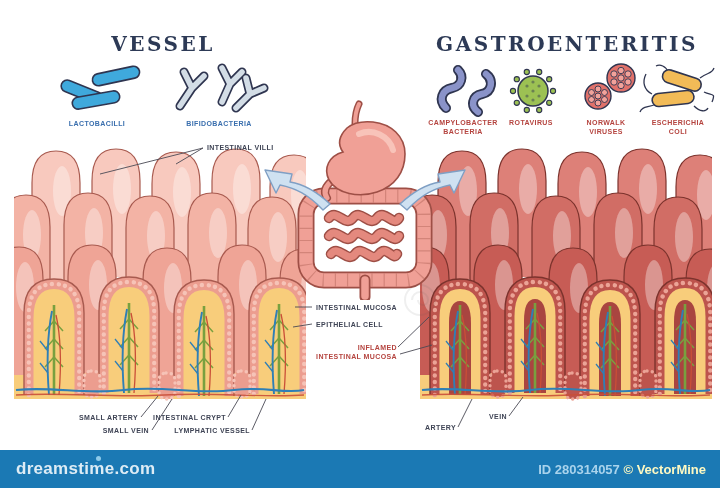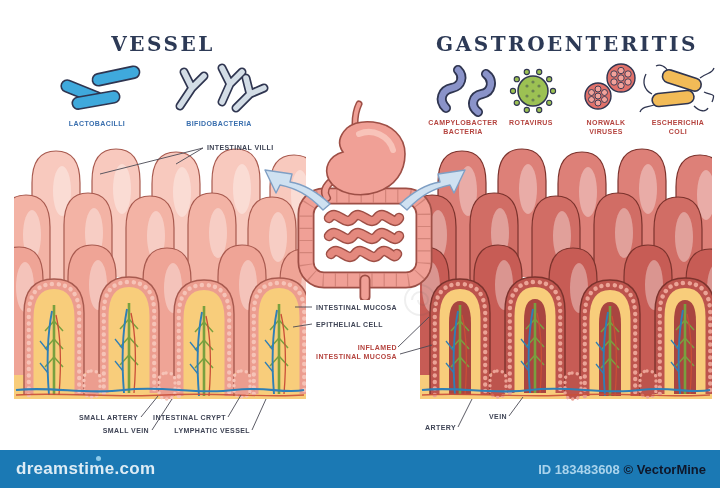--- a/index.html
+++ b/index.html
@@ -21,21 +21,21 @@
   .panel-inflamed{--v1:var(--c-inflamed_v1);--v2:var(--c-inflamed_v2);--v3:var(--c-inflamed_v3);
      --wall:var(--c-inflamed_wall);--voutline:var(--c-inflamed_outline);--bead:var(--c-inflamed_bead);
      --core:var(--c-inflamed_core);}
   #footer-bar{position:absolute;left:0;top:450px;width:720px;height:38px;background:var(--c-bar_blue);}
   #brand{position:absolute;left:16px;top:9px;font-size:17px;font-weight:700;letter-spacing:.3px;
          color:var(--c-bar_text);opacity:.92;}
   #brand-dot{position:absolute;left:96px;top:6px;width:5px;height:5px;border-radius:50%;
          background:#8ecbea;}
   #credit{position:absolute;right:14px;top:12px;font-size:13px;font-weight:700;}
   #credit .id{color:var(--c-bar_id_text);}
-  #credit .cp{color:#0f172a;}
+  #credit .cp{color:#fef9c3;}
 </style>
 </head>
 <body>
 
 <div id="canvas">
 
   <svg width="0" height="0" style="position:absolute" aria-hidden="true">
     <defs>
       <g id="villus">
         <path d="M -24 130 L -24 34 Q -24 2 0 2 Q 24 2 24 34 L 24 130"></path>
@@ -316,18 +316,18 @@
   <div class="lbl right" style="left:69px;top:426px;width:80px">SMALL VEIN</div>
   <div class="lbl right" style="left:146px;top:413px;width:80px">INTESTINAL CRYPT</div>
   <div class="lbl right" style="left:164px;top:426px;width:86px">LYMPHATIC VESSEL</div>
   <div class="lbl right" style="left:400px;top:423px;width:56px">ARTERY</div>
   <div class="lbl right" style="left:460px;top:412px;width:47px">VEIN</div>
 
   <div id="footer-bar">
     <div id="brand">dreamstime.com</div>
     <div id="brand-dot"></div>
     <div id="credit">
-      <span class="id">ID 183483608</span>
+      <span class="id">ID 280314057</span>
       <span class="cp">© VectorMine</span>
     </div>
   </div>
 
 </div>
 
 </body></html>

